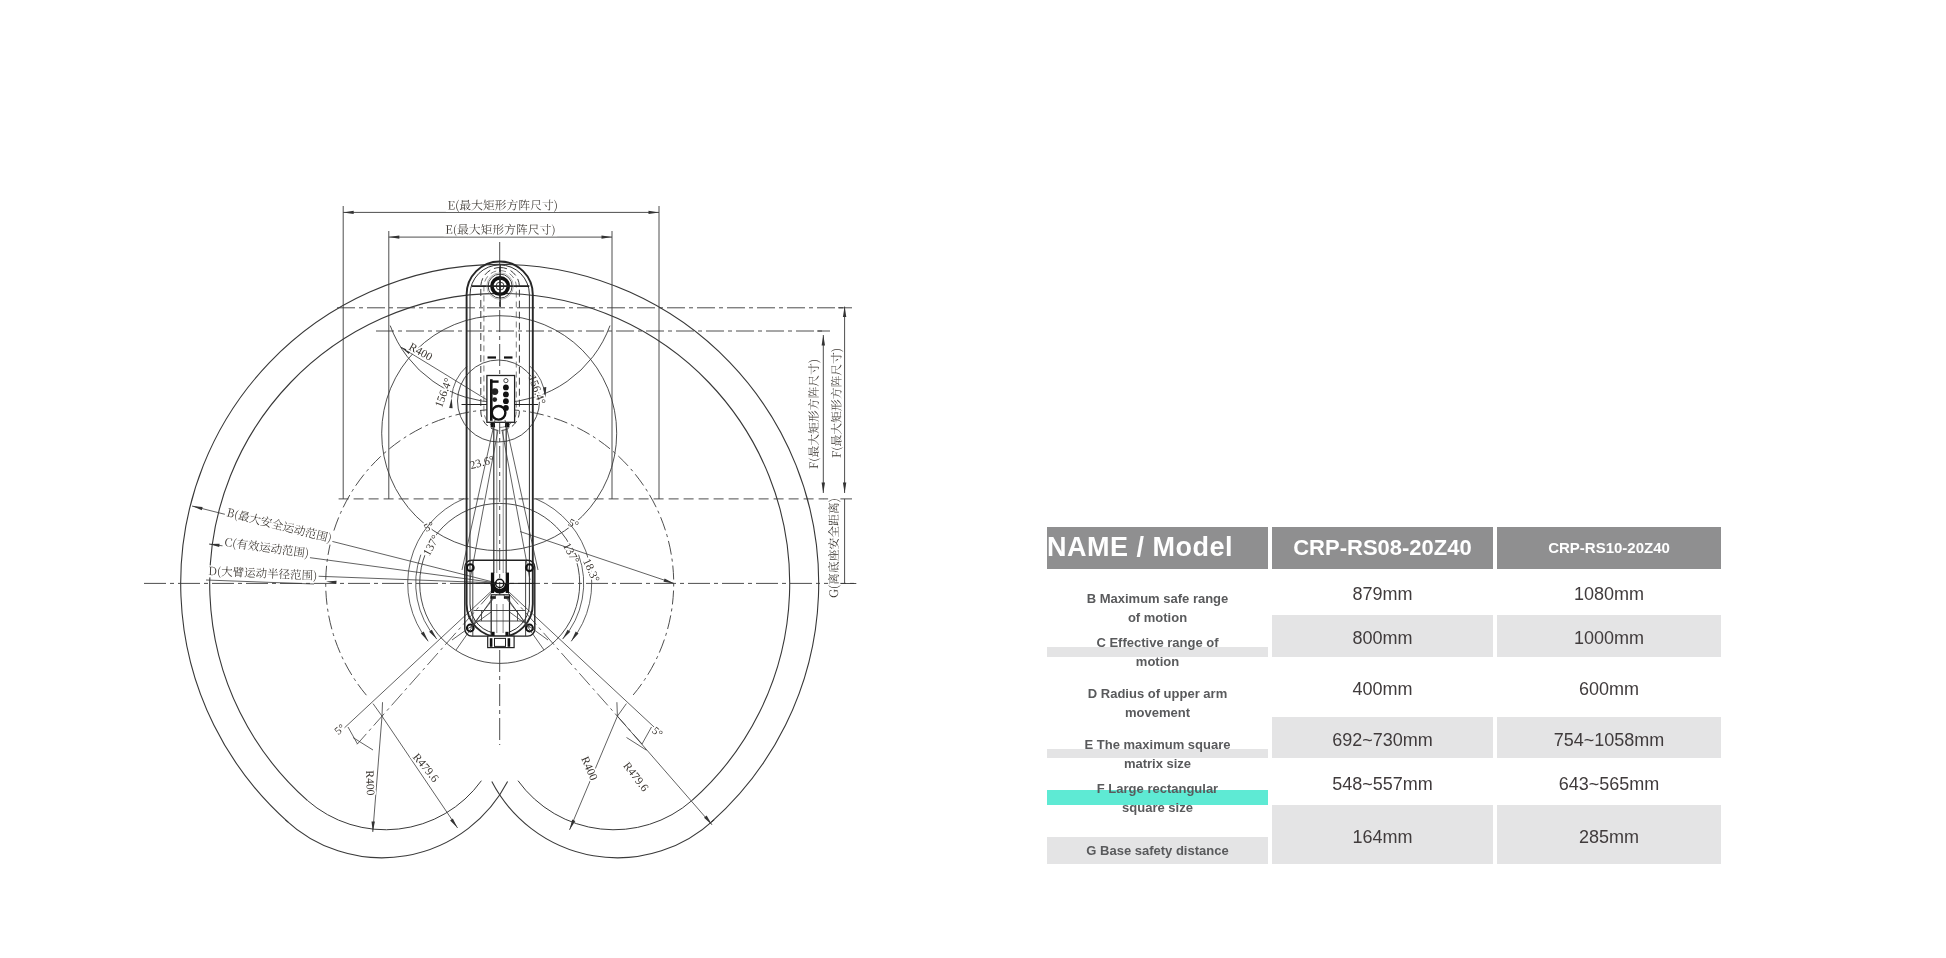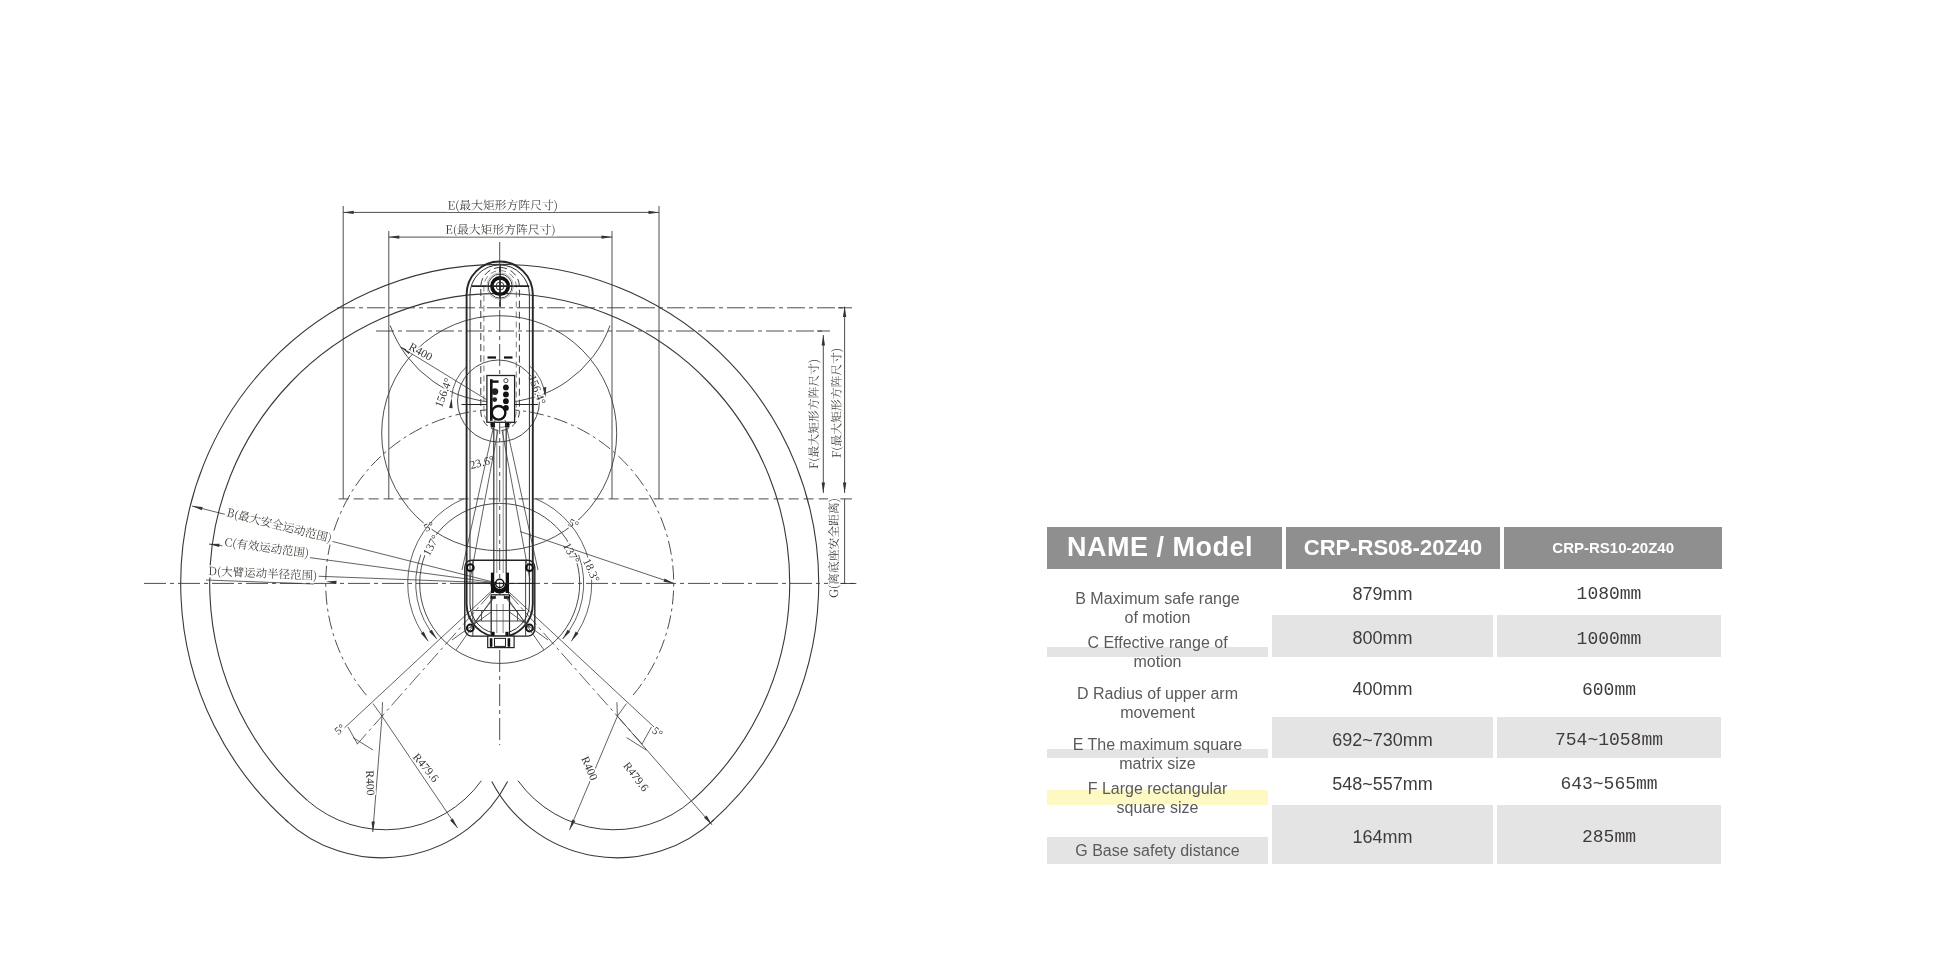--- a/index.html
+++ b/index.html
@@ -4,31 +4,31 @@
 <style>
   html,body { margin:0; padding:0; width:1946px; height:958px; background:#fff;
                font-family:"Liberation Sans", sans-serif; overflow:hidden; }
   #stage { position:relative; width:1946px; height:958px; }
   #drawing { position:absolute; left:0; top:0; }
   #spec { position:absolute; left:1047px; top:527px; width:675px; }
   .trow { display:flex; }
   .trow > div { box-sizing:border-box; }
   .thead { display:flex; height:41.5px; }
   .th1 { width:221px; background:#8f8f90; color:#fff; font-size:27px; font-weight:bold;
-          line-height:41px; padding-left:20px; letter-spacing:0.5px; }
+          line-height:41px; padding-left:0; letter-spacing:0.5px; }
   .th2 { width:221px; margin-left:4px; background:#8f8f90; color:#fff; font-size:22px;
           font-weight:bold; line-height:41px; text-align:center; }
   .th3 { width:224px; margin-left:4px; background:#8f8f90; color:#fff; font-size:15px;
           font-weight:bold; line-height:41px; text-align:center; }
-  .tlabel { width:221px; color:#595a5c; font-size:16px; font-weight:normal;
+  .tlabel { width:221px; color:#595a5c; font-size:13px; font-weight:bold;
              text-align:center; display:flex; align-items:center; justify-content:center;
              line-height:19px;margin-top:32px; }
   .tval { width:221px; margin-left:4px; color:#403b3c; font-size:18px; padding-top:5px;
            display:flex; align-items:center; justify-content:center; }
-  .tval:last-child { width:224px;font-family:Liberation Mono, monospace; }
+  .tval:last-child { width:224px; }
 </style>
 </head>
 <body>
 <div id="stage">
 
 <svg id="drawing" width="1946" height="958" viewBox="0 0 1946 958">
 
 <g>
         <path d="M 288.1 822.1 A 319.0 319.0 0 1 1 711.3 822.1" fill="none" stroke="#383838" stroke-width="1.1"></path>
       </g>
@@ -531,21 +531,21 @@
   <div class="tval" style="background:#fff">600mm</div>
 </div>
 
 <div class="trow" style="height:40.3px">
   <div class="tlabel" style="background:#e4e4e5">E The maximum square<br>matrix size</div>
   <div class="tval" style="background:#e4e4e5">692~730mm</div>
   <div class="tval" style="background:#e4e4e5">754~1058mm</div>
 </div>
 
 <div class="trow" style="height:47.5px">
-  <div class="tlabel" style="background:#fef9c3">F Large rectangular<br>square size</div>
+  <div class="tlabel" style="background:#5eead4">F Large rectangular<br>square size</div>
   <div class="tval" style="background:#fff">548~557mm</div>
   <div class="tval" style="background:#fff">643~565mm</div>
 </div>
 
 <div class="trow" style="height:59px">
   <div class="tlabel" style="background:#e4e4e5">G Base safety distance</div>
   <div class="tval" style="background:#e4e4e5">164mm</div>
   <div class="tval" style="background:#e4e4e5">285mm</div>
 </div>
 </div>

